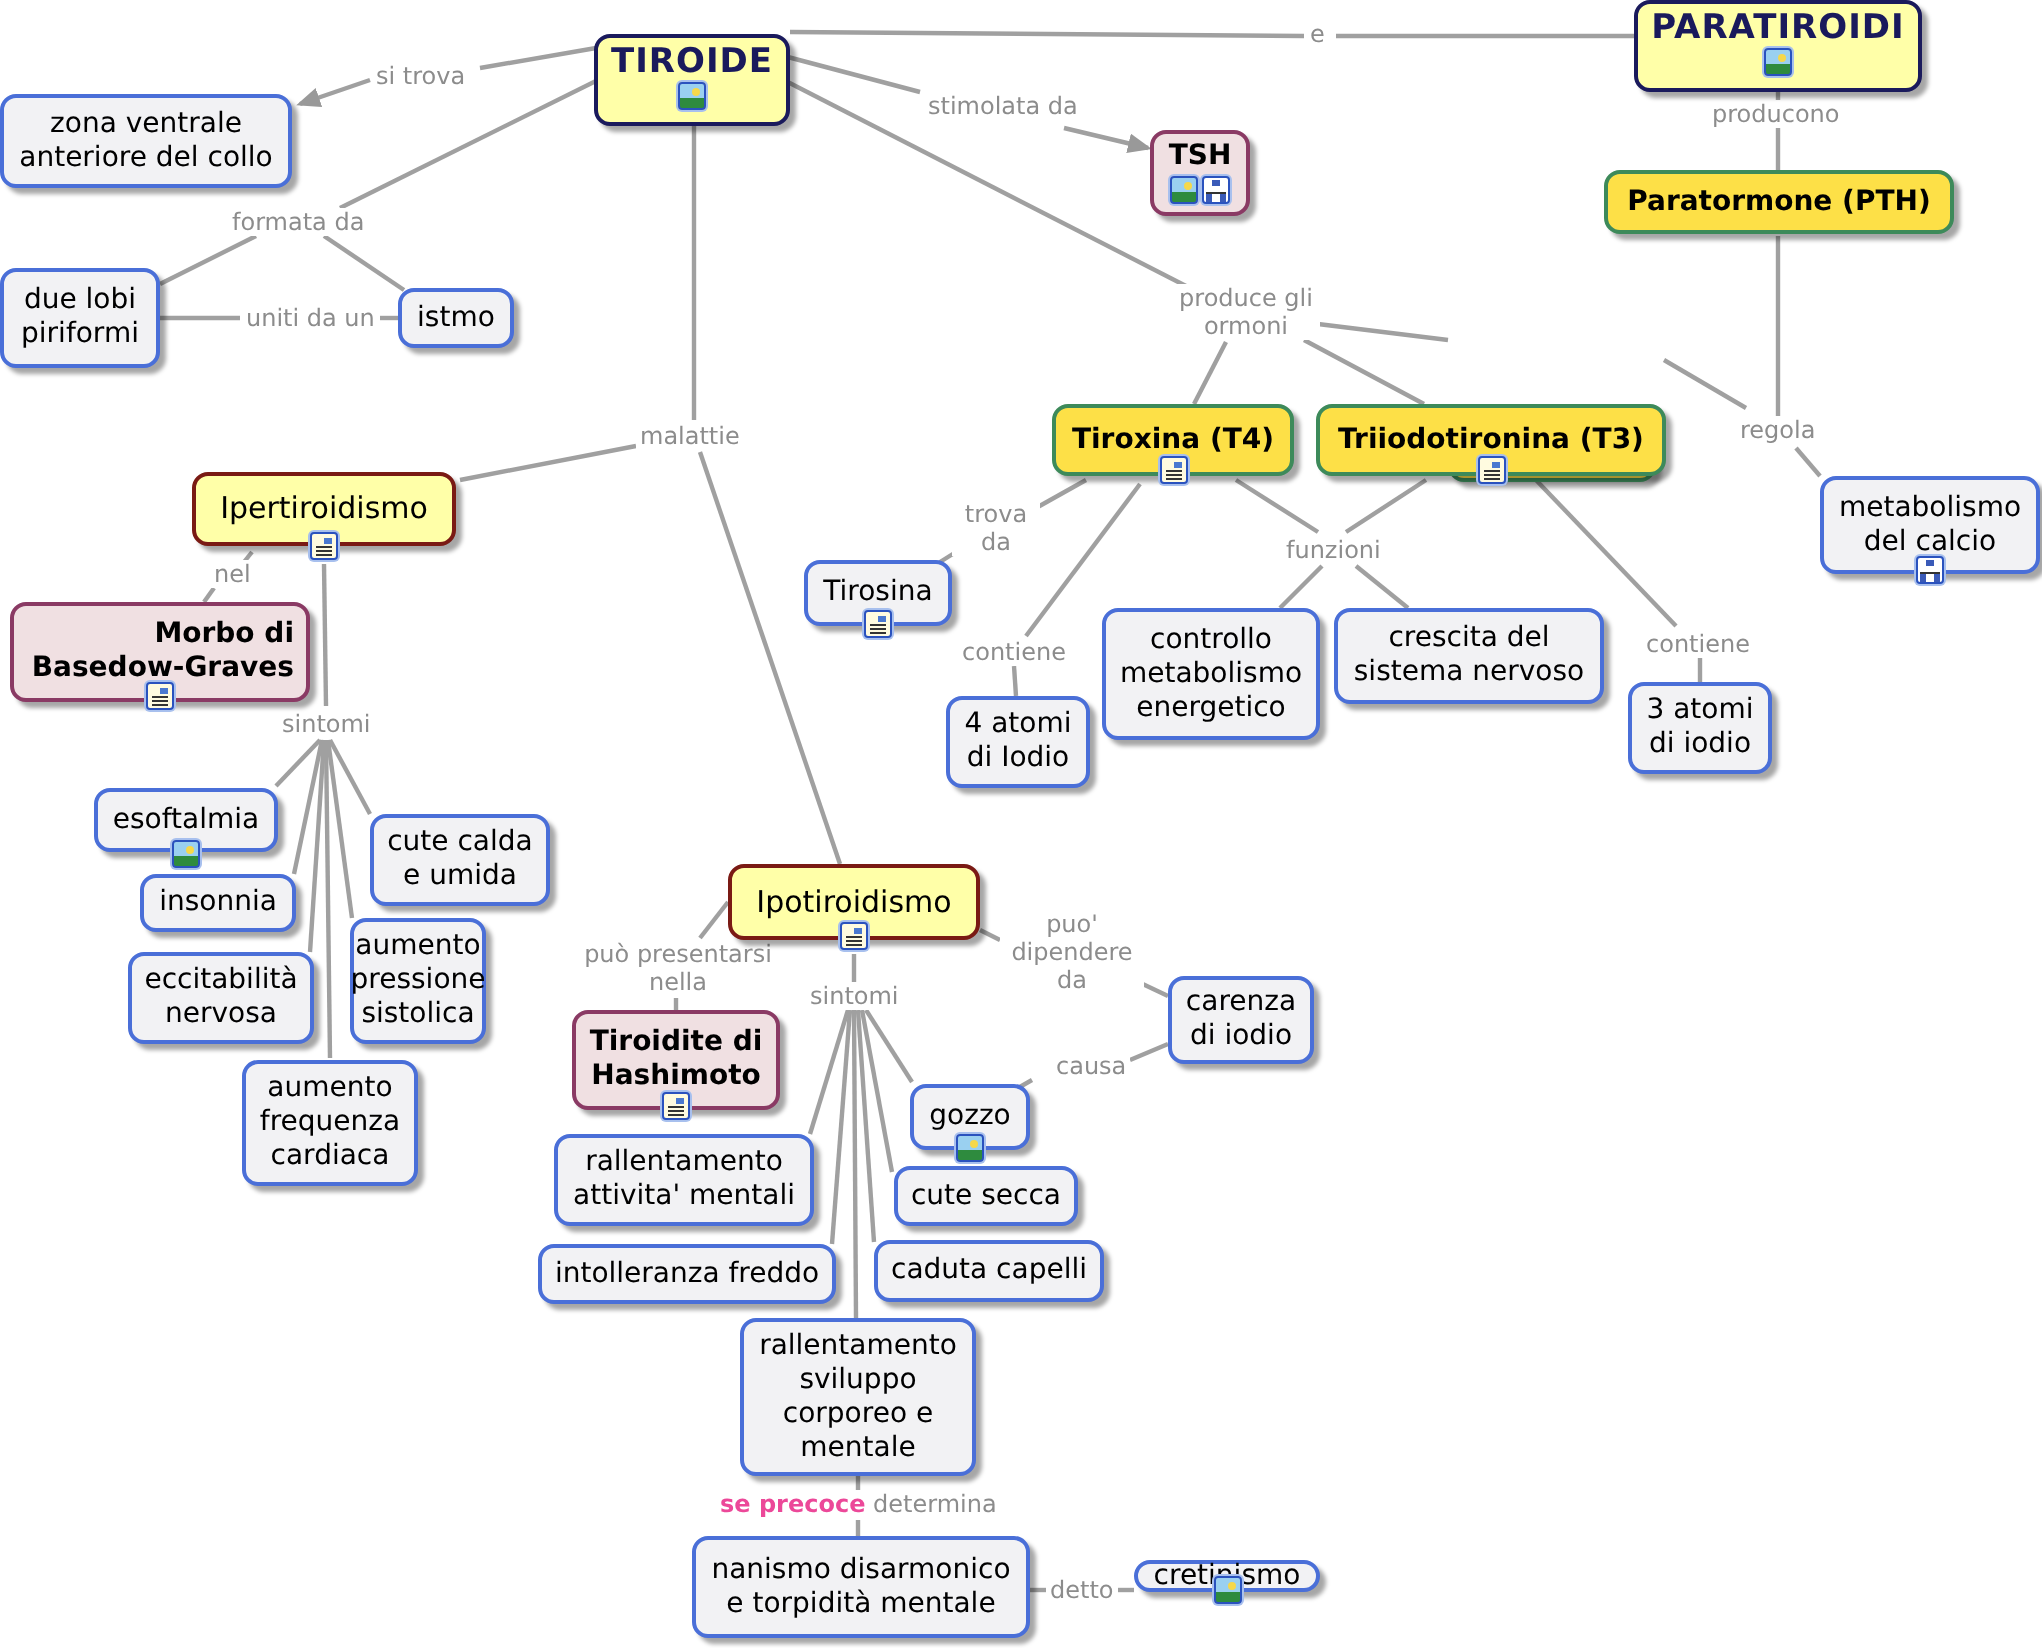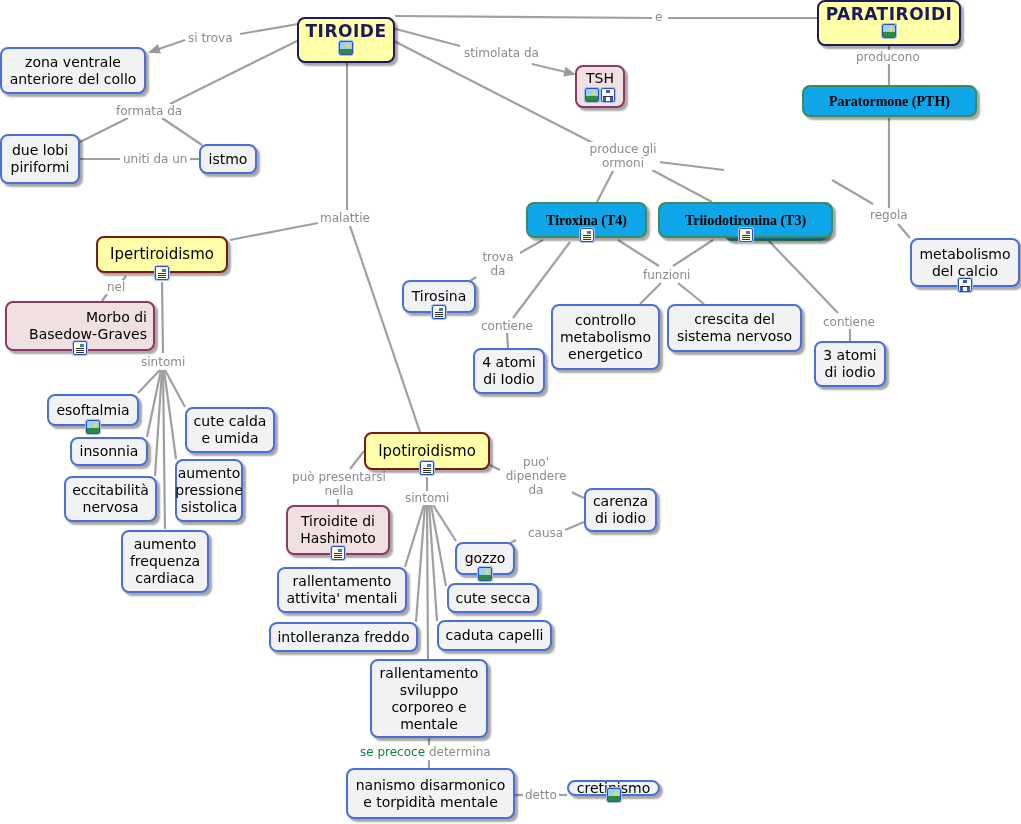--- a/index.html
+++ b/index.html
@@ -5,25 +5,25 @@
   html, body { margin:0; padding:0; }
   body { width:1021px; height:824px; background:#ffffff; position:relative; overflow:hidden;
          font-family:"DejaVu Sans", "Liberation Sans", sans-serif; }
   #links { position:absolute; left:0; top:0; width:1021px; height:824px; }
   .node { position:absolute; box-sizing:border-box; text-align:center; font-size:14px; line-height:17px;
           color:#000; border-radius:8px; box-shadow:3px 3px 2px rgba(0,0,0,0.35);
           display:flex; flex-direction:column; align-items:center; justify-content:center; padding:2px 6px; }
   .blue { background:#f2f2f4; border:2px solid #4a6fd8; }
   .yellow { background:#ffffa8; border:2px solid #7a1a14; font-size:15px; }
   .yellow-main { background:#ffffa8; border:2px solid #1a1a5c; color:#1a1a5c; font-weight:bold; font-size:17px; letter-spacing:0.5px; }
-  .green { background:#0ea5e9; border:2px solid #3d8a5a; font-weight:bold;font-family:Liberation Serif, serif; }
-  .pink { background:#f0e0e2; border:2px solid #8a3a64; font-weight:normal; }
+  .green { background:#fde047; border:2px solid #3d8a5a; font-weight:bold; }
+  .pink { background:#f0e0e2; border:2px solid #8a3a64; font-weight:bold; }
   .lbl { position:absolute; font-size:12px; color:#8c8c8c; text-align:center; line-height:14px;
          background:#ffffff; padding:0 2px; white-space:nowrap; }
-  .lbl b { font-weight:normal; color:#15803d; }
+  .lbl b { font-weight:bold; color:#ec4899; }
   .icons { display:flex; gap:2px; margin-top:1px; height:16px; }
   .ic { width:14px; height:14px; box-sizing:border-box; border:1px solid #2a52be; border-radius:2px; background:#fff;
         position:relative; display:inline-block; box-shadow:0 0 0 1px #a8c0ee; }
   .ic.img { background:linear-gradient(to top, #2e8b3e 0 40%, #9ad0f0 40% 100%); }
   .ic.img::after { content:""; position:absolute; width:4px; height:4px; border-radius:50%; background:#f6d84a; right:2px; top:2px; }
   .ic.doc { background:#fffbe0; }
   .ic.doc::before { content:""; position:absolute; left:2px; right:2px; top:6px; height:5px;
         background:repeating-linear-gradient(to bottom, #333 0 1px, transparent 1px 2px); }
   .ic.doc::after { content:""; position:absolute; right:2px; top:2px; width:4px; height:3px; background:#4a78d0; }
   .ic.map { background:#fff; }

